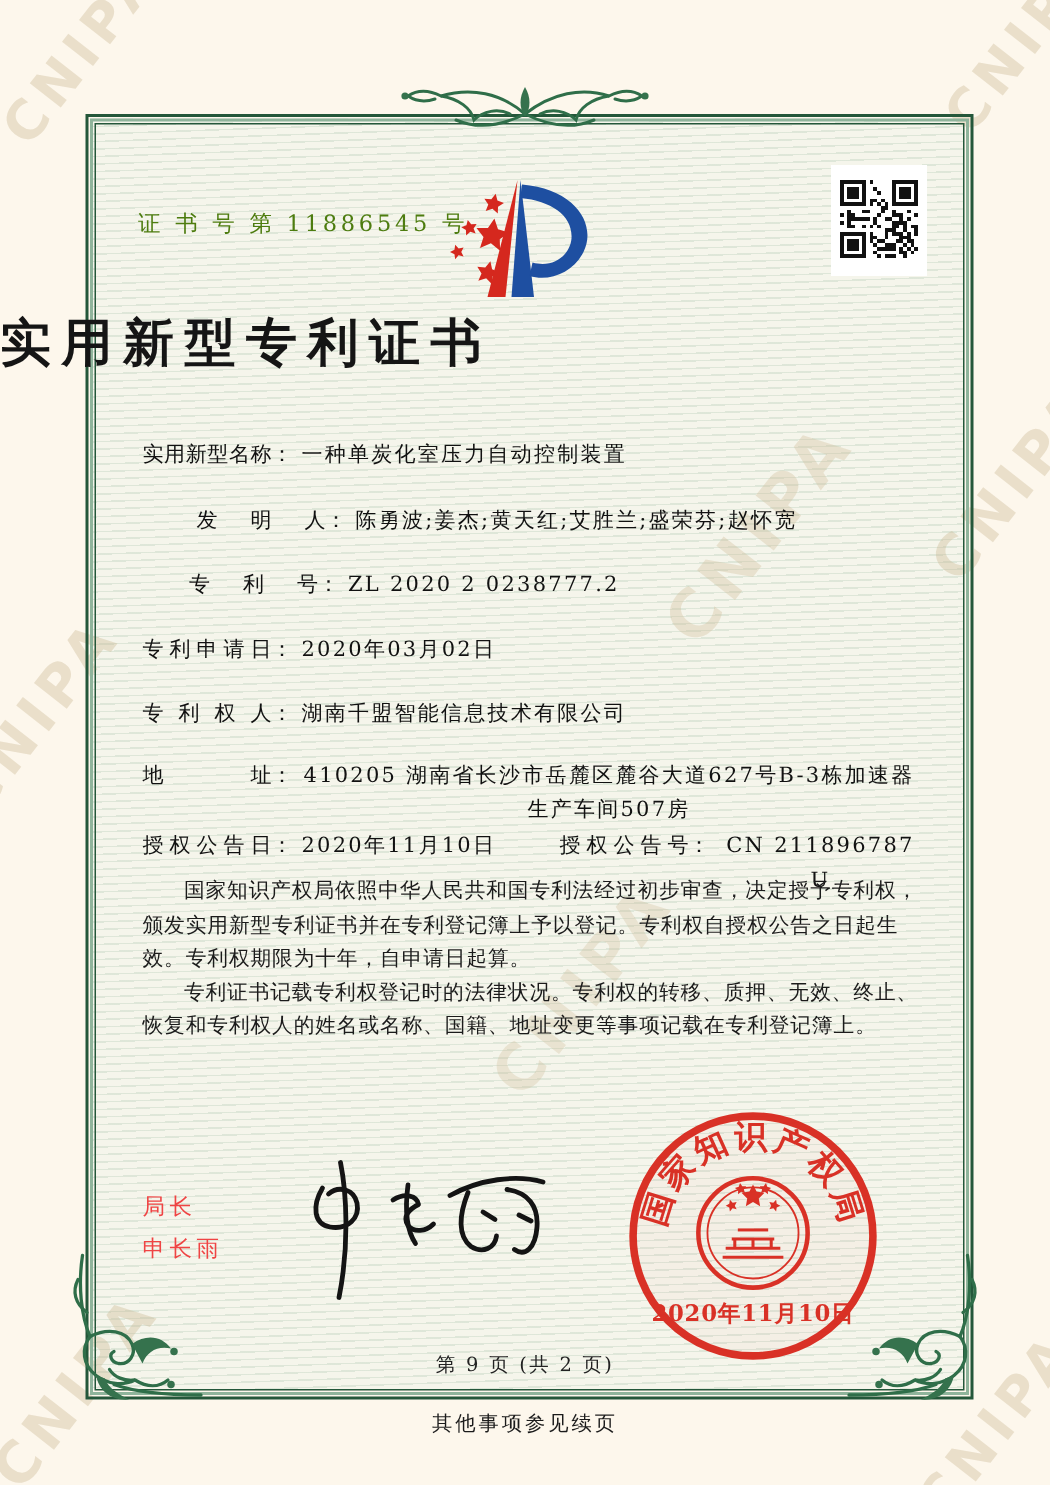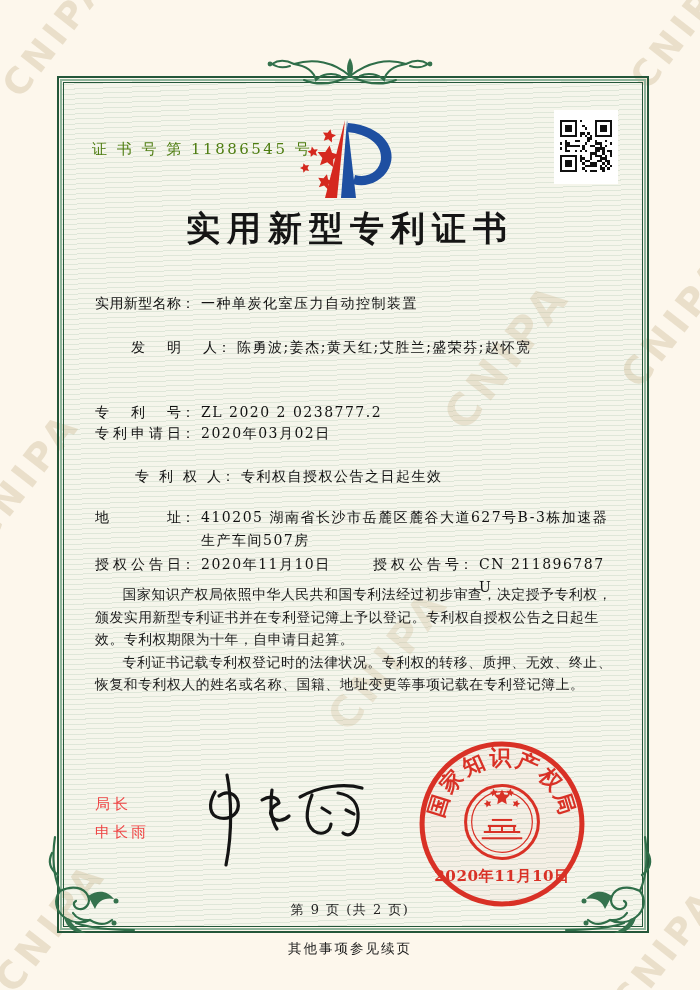--- a/index.html
+++ b/index.html
@@ -18,26 +18,26 @@
          border:2px solid #24573a;pointer-events:none;}
   .frame::before{content:"";position:absolute;inset:1px;border:2px solid #8fb49b;}
   .frame::after{content:"";position:absolute;inset:4px;border:1px solid #24573a;}
   .orn{position:absolute;z-index:4;pointer-events:none;}
   
   .content{position:absolute;inset:0;z-index:5;}
   .cert-no{position:absolute;left:92px;top:120px;font-size:15px;letter-spacing:2.5px;color:#4d7c0f;margin-top:20px;}
   .logo{position:absolute;left:292px;top:106px;}
   .qr-box{position:absolute;left:554px;top:110px;width:64px;height:74px;background:#ffffff;}
   .qr-box svg{position:absolute;left:6px;top:10px;}
-  .title{position:absolute;left:0;top:206px;width:100%;text-align:center;
+  .title{position:absolute;left:0;top:206px;width:100%;text-align:left;
          font-size:34px;font-weight:bold;letter-spacing:7px;color:#151515;}
   .row{position:absolute;left:95px;width:520px;display:flex;font-size:14px;line-height:23px;}
   .flabel{display:inline-block;width:86px;flex-shrink:0;text-align:justify;text-align-last:justify;color:#111;}
   .fcolon{flex-shrink:0;color:#111;}
-  .fval{margin-left:6px;letter-spacing:1.5px;color:#111;max-width:410px;}
+  .fval{margin-left:6px;letter-spacing:1.5px;color:#111;max-width:410px;text-align:center;}
   .grp{display:flex;}
   .paras{position:absolute;left:95px;top:583px;width:518px;}
   .paras p{margin:0;font-size:13.8px;line-height:22.5px;letter-spacing:0.6px;
            text-indent:2em;color:#1b1b1b;}
   .officer{position:absolute;left:95px;top:790px;z-index:6;
            font-family:"DejaVu Sans","Liberation Sans",sans-serif;font-size:15px;
            letter-spacing:3px;color:#ef4444;line-height:28px;}
   .signature{position:absolute;left:188px;top:755px;z-index:6;}
   .seal{position:absolute;left:417px;top:739px;z-index:6;opacity:0.95;}
   .seal-ring-text{font-family:"DejaVu Serif","Liberation Serif",serif;font-weight:bold;
@@ -258,34 +258,34 @@
     <div class="row" style="top:292px;">
       <span class="flabel">实用新型名称</span>
         <span class="fcolon">：</span>
       <span class="fval">一种单炭化室压力自动控制装置</span>
     </div>
     <div class="row" style="top:336px;margin-left:36px;">
       <span class="flabel">发明人</span>
         <span class="fcolon">：</span>
       <span class="fval">陈勇波;姜杰;黄天红;艾胜兰;盛荣芬;赵怀宽</span>
     </div>
-    <div class="row" style="top:401px;">
+    <div class="row" style="top:379px;margin-left:31px;">
       <span class="flabel">专利号</span>
         <span class="fcolon">：</span>
       <span class="fval">ZL 2020 2 0238777.2</span>
     </div>
     <div class="row" style="top:422px;">
       <span class="flabel">专利申请日</span>
         <span class="fcolon">：</span>
       <span class="fval">2020年03月02日</span>
     </div>
-    <div class="row" style="top:465px;margin-left:40px;">
+    <div class="row" style="top:465px;">
       <span class="flabel">专利权人</span>
         <span class="fcolon">：</span>
-      <span class="fval">专利权自授权公告之日起生效</span>
+      <span class="fval">湖南千盟智能信息技术有限公司</span>
     </div>
     <div class="row" style="top:506px;">
       <span class="flabel">地址</span>
         <span class="fcolon">：</span>
       <span class="fval">410205 湖南省长沙市岳麓区麓谷大道627号B-3栋加速器生产车间507房</span>
     </div>
     <div class="row" style="top:553px;">
       <div class="grp">
         <span class="flabel">授权公告日</span>
           <span class="fcolon">：</span>

